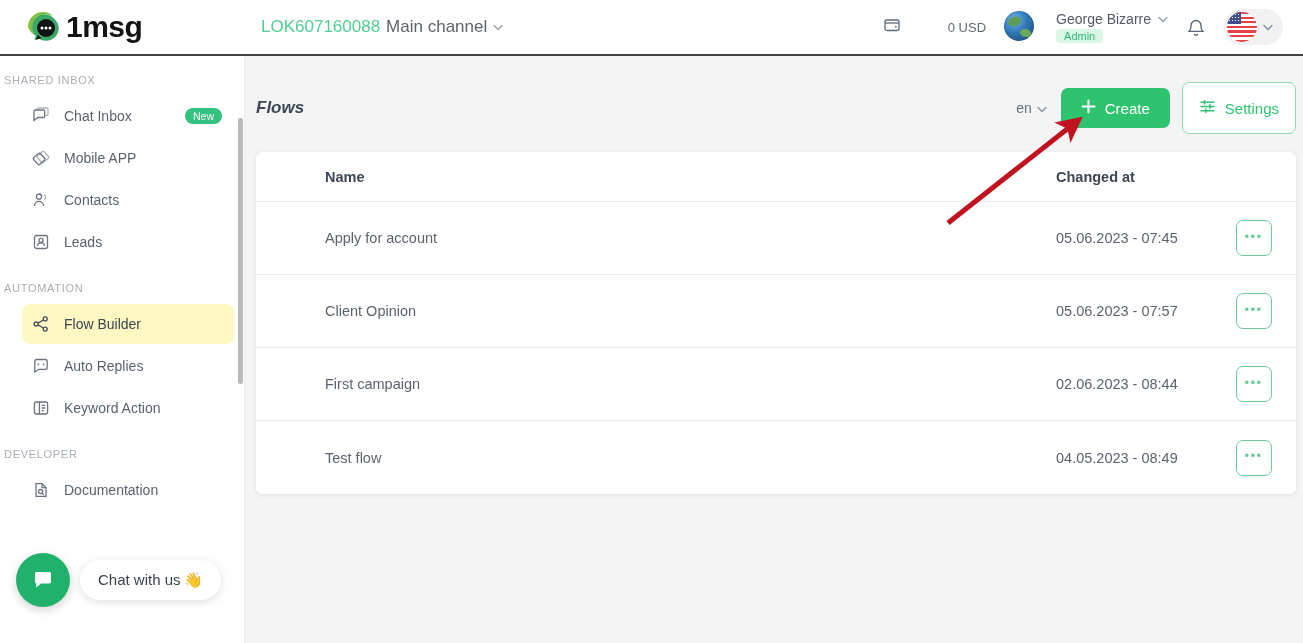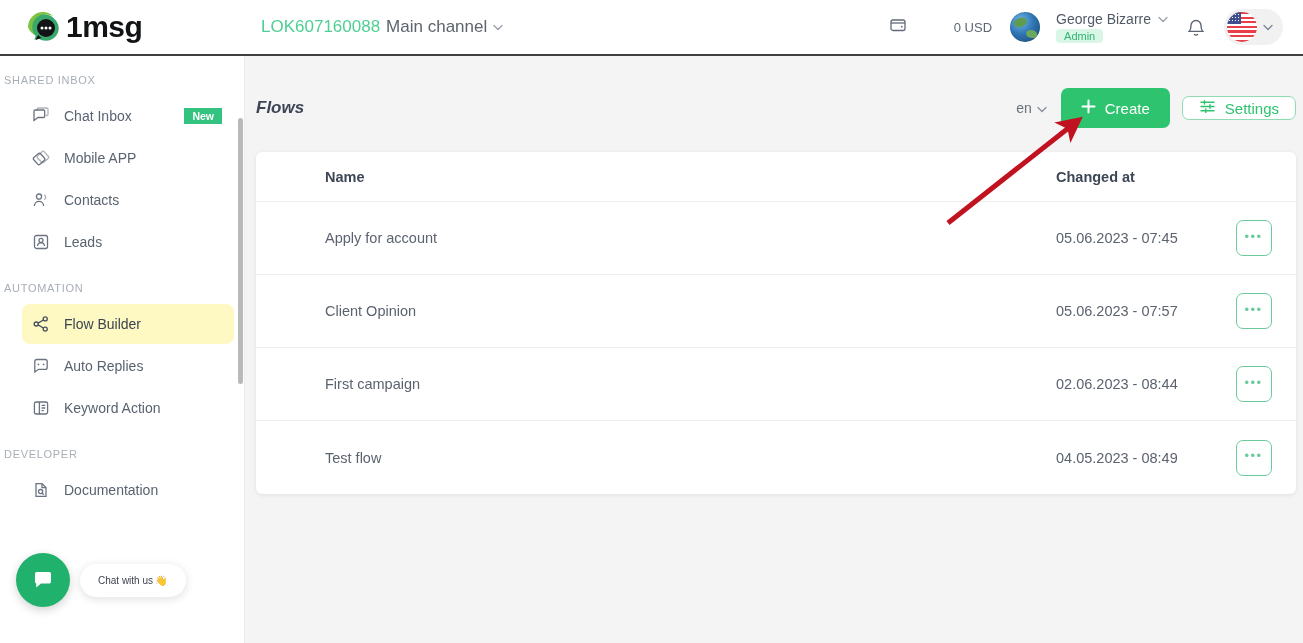--- a/index.html
+++ b/index.html
@@ -36,21 +36,21 @@
   .channel-name { font-size: 17px; color: #5d646d; }
   .chev { color: #9aa1ab; font-size: 11px; line-height: 1; }
 
   .topbar-right {
     margin-left: auto; display: flex; align-items: center;
     gap: 18px; padding-right: 20px;
   }
   .wallet { display: flex; align-items: center; gap: 8px; cursor: pointer; }
   .wallet-amt { font-size: 13px; color: #5f6875; margin-left: 39px; }
 
-  .user-block { display: flex; align-items: center; gap: 16px; cursor: pointer; }
+  .user-block { display: flex; gap: 22px; cursor: pointer; }
   .avatar {
     width: 30px; height: 30px; border-radius: 50%; flex: none;
     background: radial-gradient(circle at 35% 30%, #6fb7e8 0%, #2f76b5 45%, #17456e 100%);
     position: relative; overflow: hidden;
     box-shadow: 0 0 0 1px rgba(0,0,0,.08) inset;
   }
   .avatar::before {
     content: ""; position: absolute; left: 4px; top: 6px;
     width: 13px; height: 9px; border-radius: 50% 40% 55% 45%;
     background: #5f9c52; transform: rotate(-12deg);
@@ -115,22 +115,22 @@
     padding: 0 12px 0 10px; border-radius: 8px;
     cursor: pointer; position: relative;
   }
   .sb-item.active { background: #fef9c3; margin-left: 22px; }
   .sb-label { font-size: 14px; color: #596370; white-space: nowrap; }
   .sb-item.active .sb-label { color: #3c4450; }
   .sb-ico { width: 18px; height: 18px; flex: none; display:block; }
   .badge-new {
     margin-left: auto;
     background: #33c27f; color: #ffffff;
-    font-size: 10.5px; font-weight: 700;
-    padding: 2px 8px; border-radius: 0;
+    font-size: 10.5px; font-weight: 400;
+    padding: 2px 8px; border-radius: 8px;
   }
 
   
   .sb-scroll {
     position: absolute; left: 238px; top: 62px;
     width: 5px; height: 266px; border-radius: 3px;
     background: #b9b9b9; cursor: pointer;
   }
 
   
@@ -138,21 +138,21 @@
     position: absolute; left: 16px; bottom: 36px;
     display: flex; align-items: center; gap: 10px; z-index: 40;
   }
   .chat-fab {
     width: 54px; height: 54px; border-radius: 50%;
     background: #20b26c; display: flex; align-items: center; justify-content: center;
     box-shadow: 0 3px 10px rgba(0,0,0,.18); cursor: pointer; flex: none;
   }
   .chat-bubble-pill {
     background: #ffffff; border-radius: 22px;
-    padding: 11px 18px; font-size: 10px; color: #3b4351;
+    padding: 11px 18px; font-size: 15px; color: #3b4351;
     box-shadow: 0 2px 10px rgba(0,0,0,.13); cursor: pointer; white-space: nowrap;
   }
 
   
   .main {
     position: absolute; top: 56px; left: 245px;
     width: 1058px; height: 587px;
     background: #f4f4f4; overflow: hidden;
   }
   .main-head {
@@ -169,21 +169,21 @@
     display: flex; align-items: center; gap: 9px;
     background: #2ec46f; color: #ffffff;
     border: none; border-radius: 7px;
     height: 40px; padding: 0 20px;
     font-size: 15px; font-family: inherit; cursor: pointer;
   }
   .btn-settings {
     display: flex; align-items: center; gap: 9px;
     background: #ffffff; color: #2ec46f;
     border: 1px solid #8fdcb3; border-radius: 7px;
-    height: 24px; padding: 0 16px;
+    height: 52px; padding: 0 16px;
     font-size: 15px; font-family: inherit; cursor: pointer;
   }
 
   
   .card {
     margin: 18px 7px 0 11px;
     background: #ffffff; border-radius: 6px;
     box-shadow: 0 1px 4px rgba(0,0,0,.09);
     overflow: hidden;
   }

